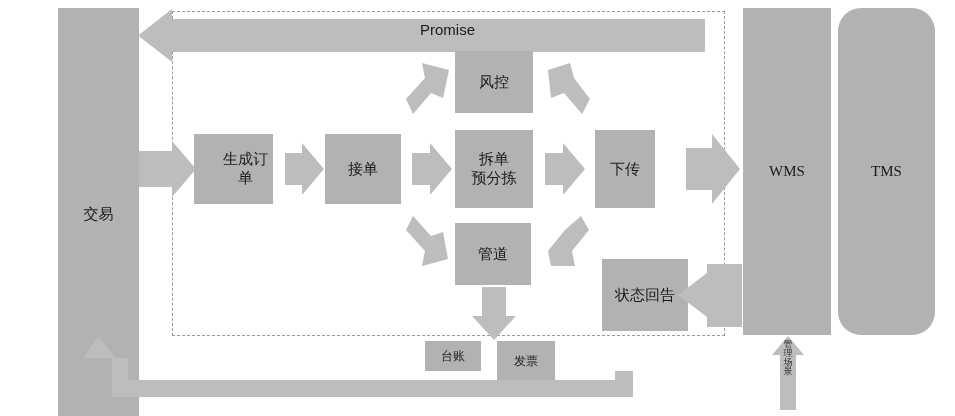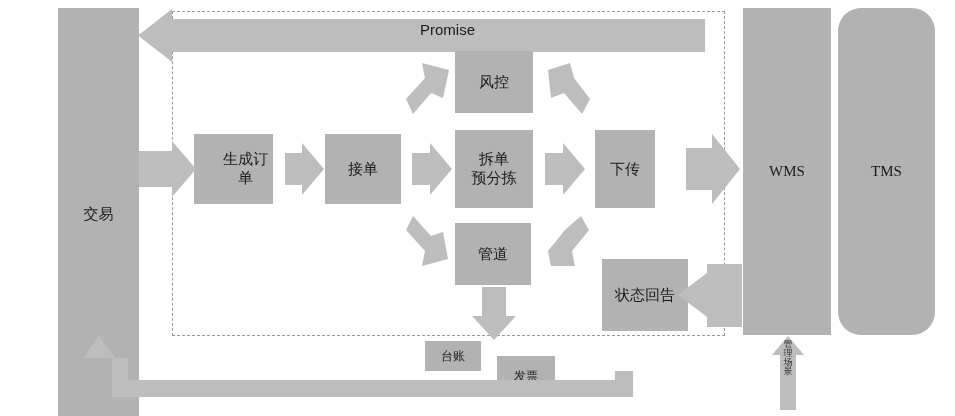--- a/index.html
+++ b/index.html
@@ -50,21 +50,21 @@
   <div class="box" style="left:595px;top:130px;width:60px;height:78px;">下传</div>
 
   <div class="box" style="left:455px;top:51px;width:78px;height:62px;">风控</div>
 
   <div class="box" style="left:455px;top:223px;width:76px;height:62px;">管道</div>
 
   <div class="box" style="left:591px;top:259px;width:86px;height:72px;margin-left:11px;">状态回告</div>
 
   <div class="box small" style="left:425px;top:341px;width:56px;height:30px;">台账</div>
 
-  <div class="box small" style="left:497px;top:356px;width:58px;height:40px;">发票</div>
+  <div class="box small" style="left:497px;top:341px;width:58px;height:40px;">发票</div>
 
   <svg width="955" height="416">
 
     <g>
       <path class="fill" d="M 139,151 L 172,151 L 172,141 L 196,169 L 172,197 L 172,187 L 139,187 Z"></path>
     </g>
 
     <g>
       <path class="fill" d="M 285,153 L 302,153 L 302,143 L 324,169 L 302,195 L 302,185 L 285,185 Z"></path>
     </g>

